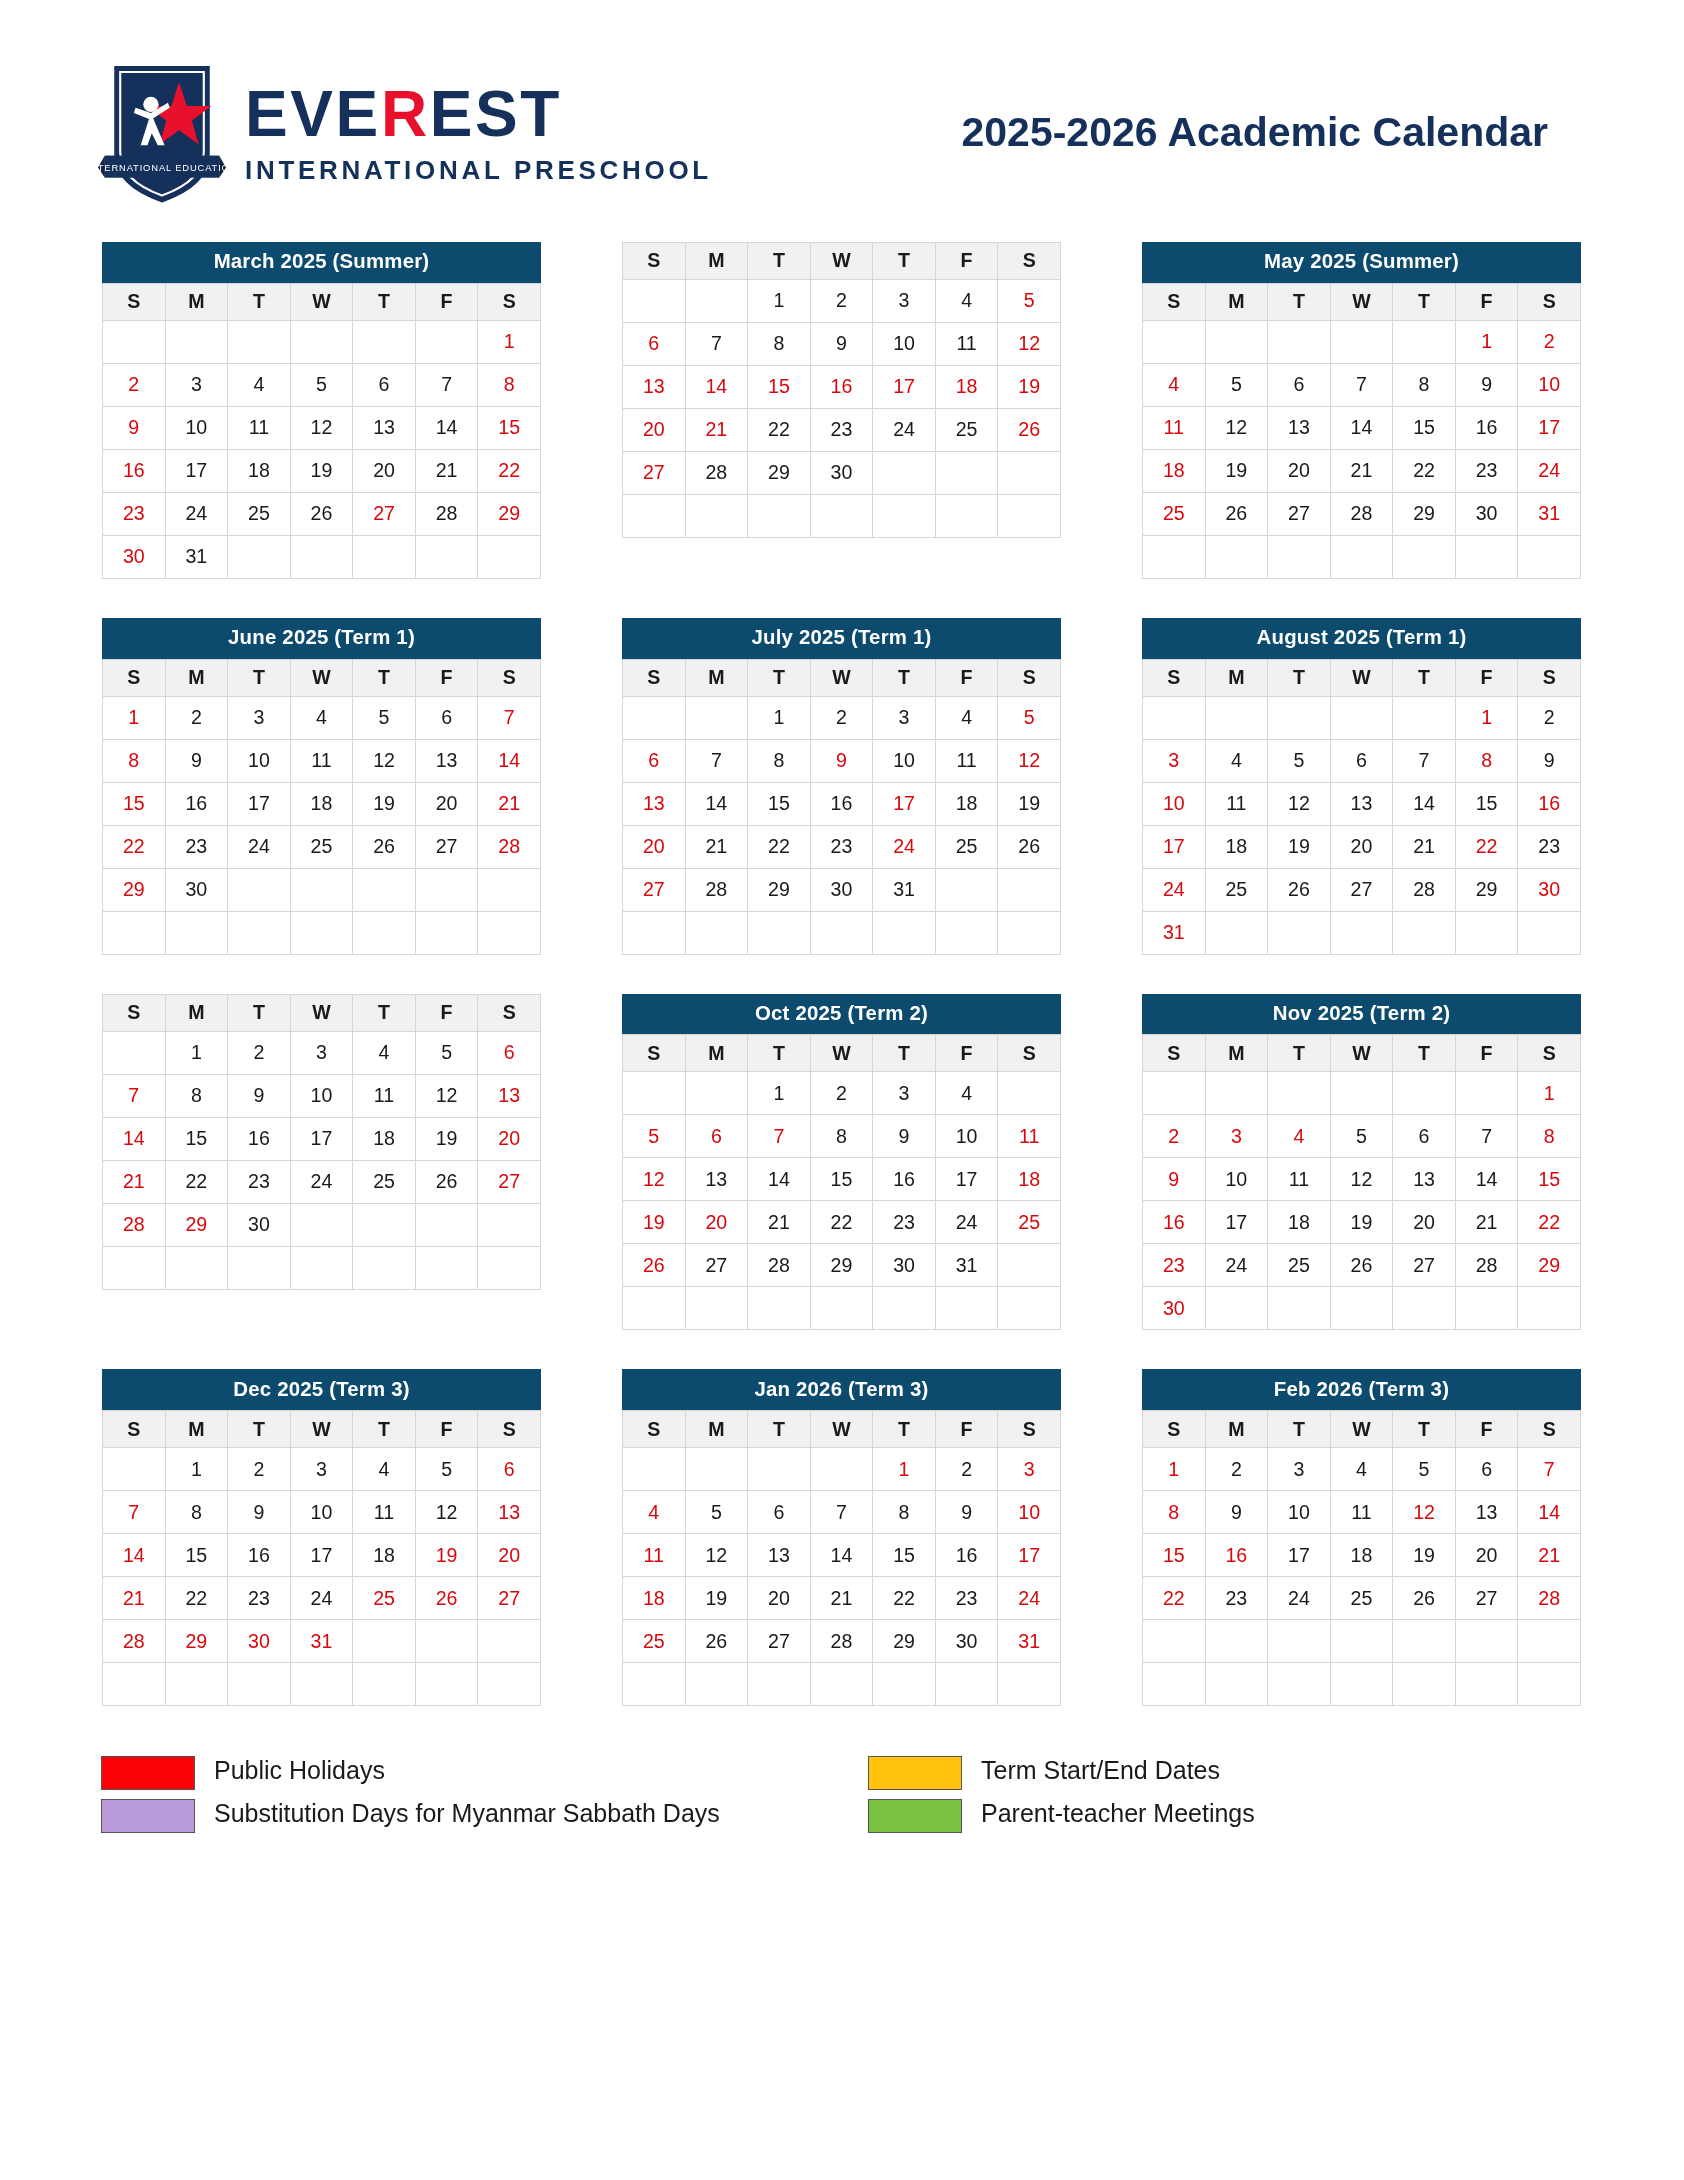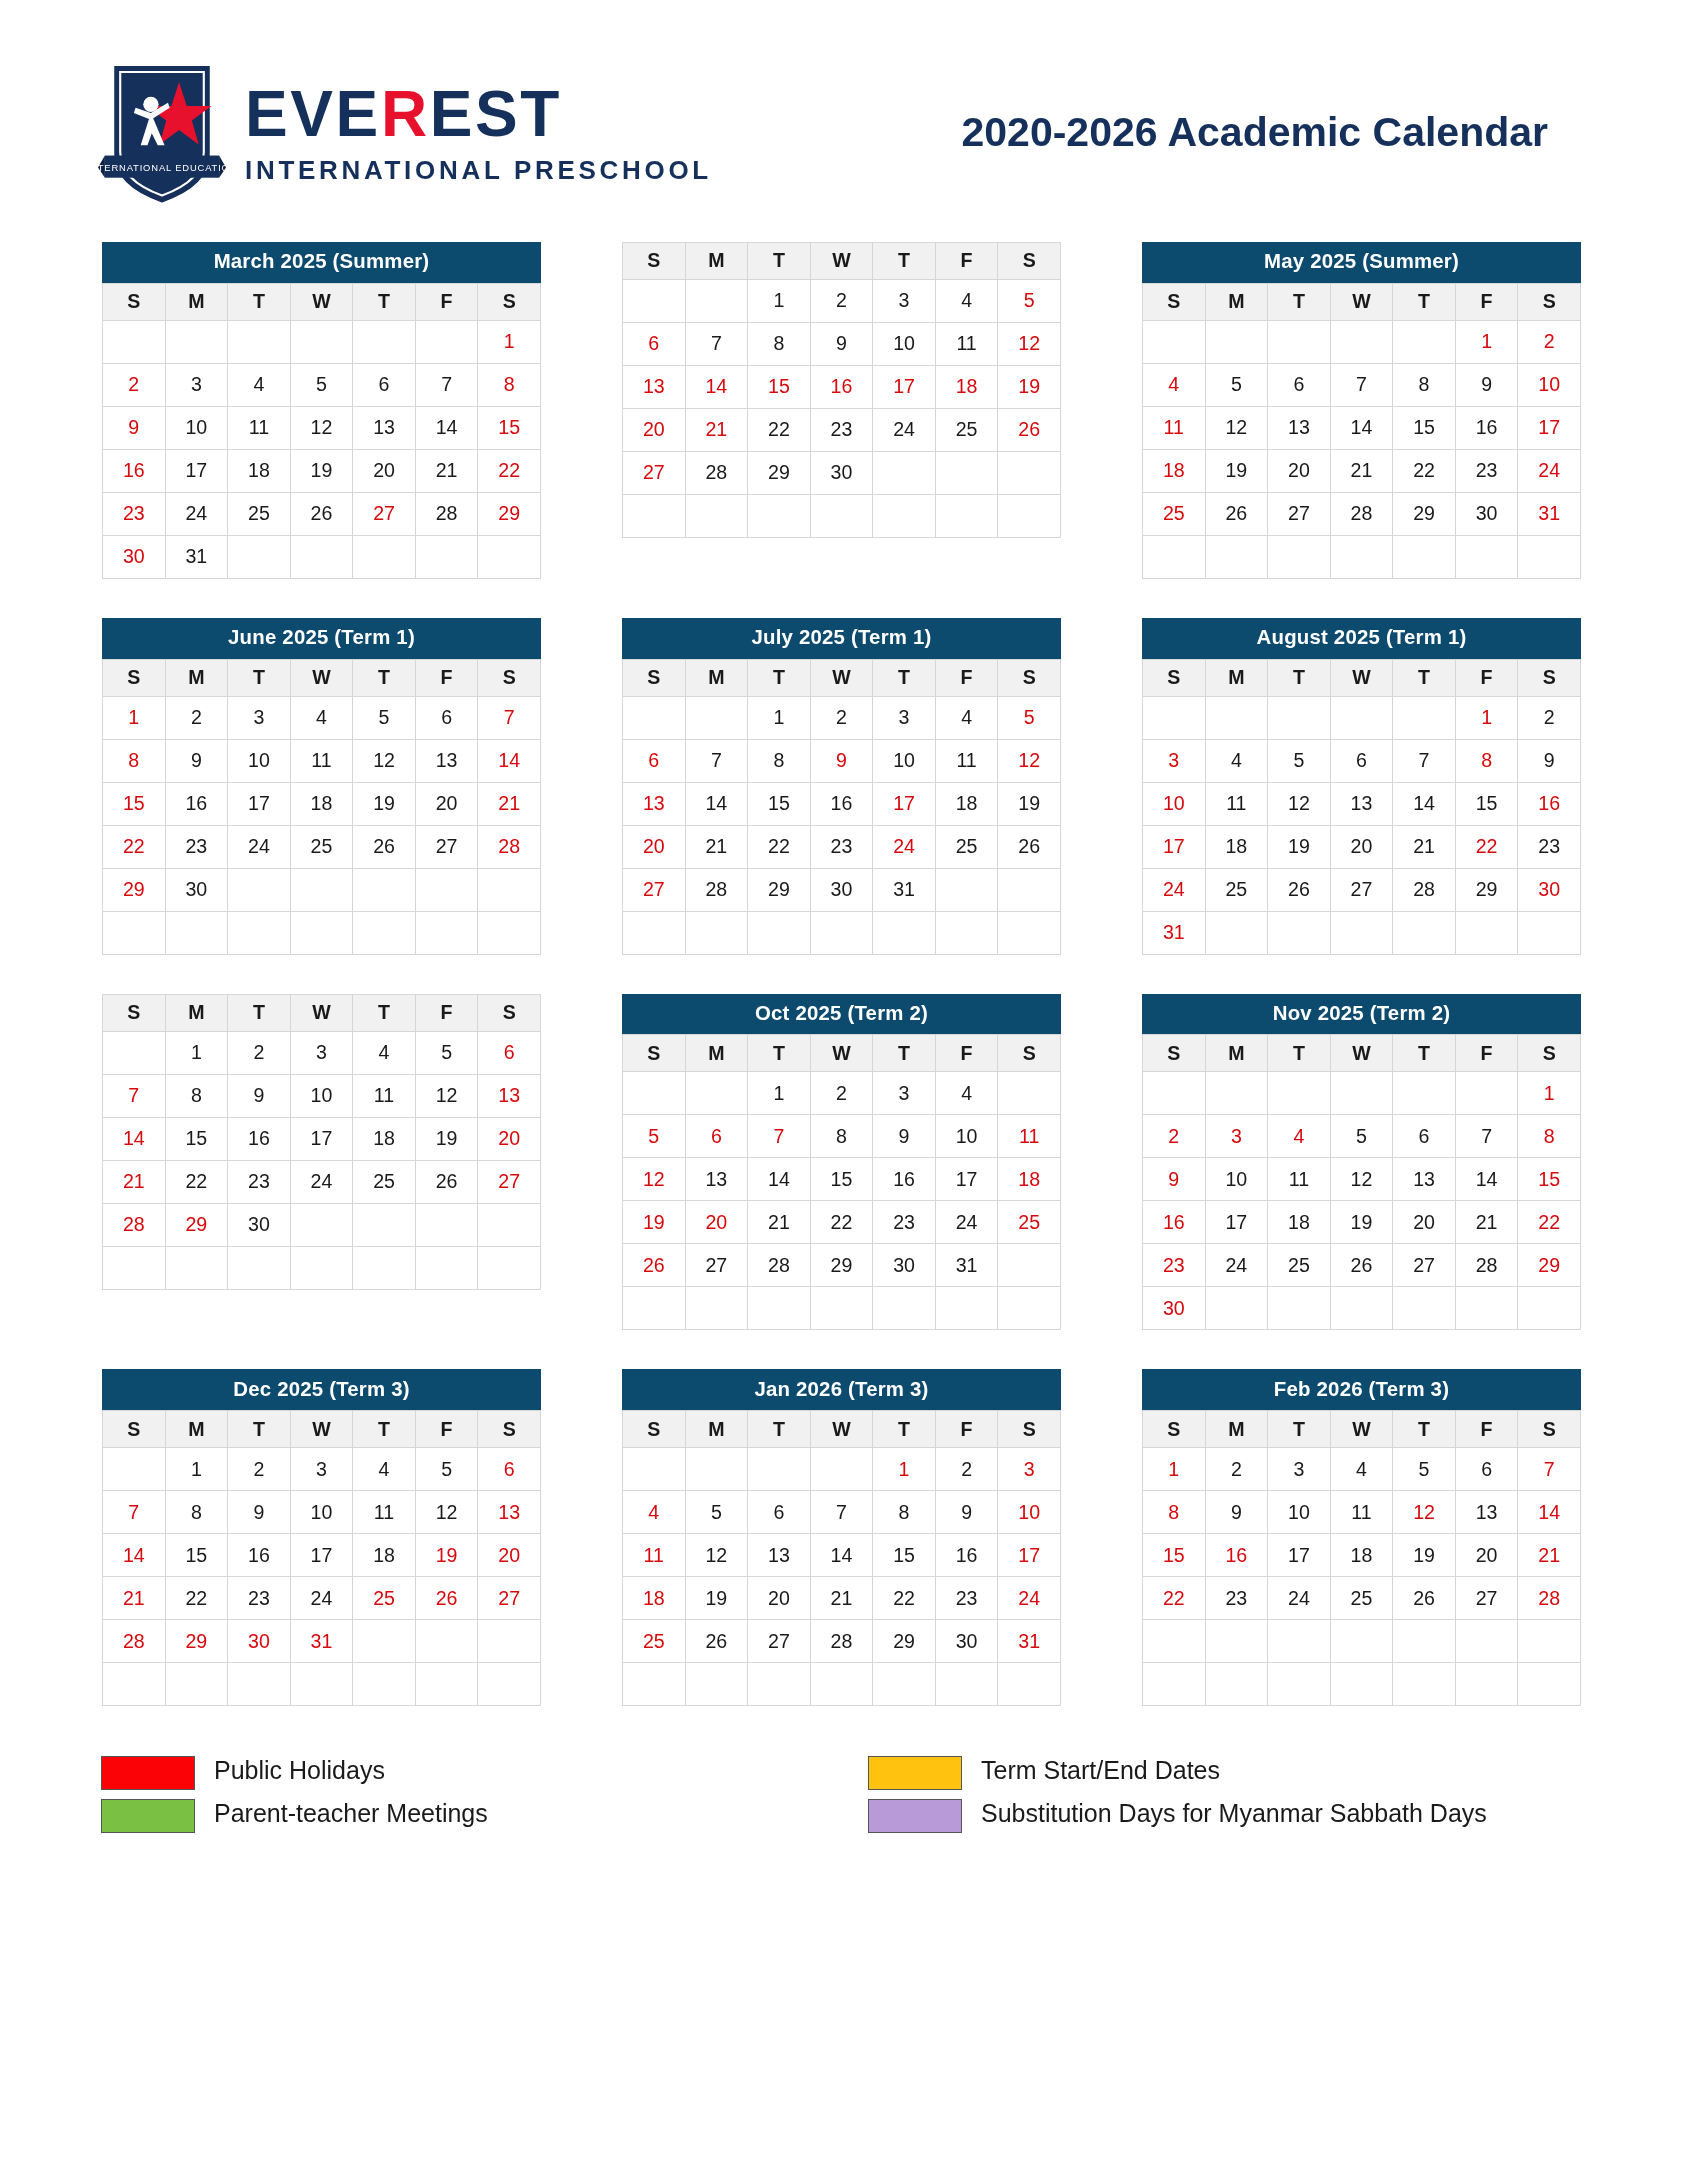--- a/index.html
+++ b/index.html
@@ -156,21 +156,21 @@
           <polygon points="8,112 0,126 8,138" fill="#0f2445"></polygon>
           <polygon points="142,112 150,126 142,138" fill="#0f2445"></polygon>
           <text x="75" y="130" font-family="Liberation Sans, sans-serif" font-size="11" fill="#ffffff" text-anchor="middle" letter-spacing="1">INTERNATIONAL EDUCATION</text>
         </svg>
       </div>
       <div class="brand-text">
         <div class="brand-main"><span>EVE</span><span class="r">R</span><span>EST</span></div>
         <div class="brand-sub">INTERNATIONAL PRESCHOOL</div>
       </div>
     </div>
-    <div class="doc-title">2020-2026 Academic Calendar</div>
+    <div class="doc-title">2025-2026 Academic Calendar</div>
   </div>
 
   <div class="cal-grid">
       <div class="month">
         <div class="month-title">March 2025 (Summer)</div>
         <table class="cal">
           <thead>
             <tr>
               <th>S</th>
               <th>M</th>
@@ -1034,23 +1034,23 @@
   <div class="legend">
     <div class="legend-item">
       <div class="swatch sw-red"></div>
       <div class="legend-label">Public Holidays</div>
     </div>
     <div class="legend-item">
       <div class="swatch sw-orange"></div>
       <div class="legend-label">Term Start/End Dates</div>
     </div>
     <div class="legend-item">
+      <div class="swatch sw-purple"></div>
+      <div class="legend-label">Substitution Days for Myanmar Sabbath Days</div>
+    </div>
+    <div class="legend-item">
       <div class="swatch sw-green"></div>
       <div class="legend-label">Parent-teacher Meetings</div>
-    </div>
-    <div class="legend-item">
-      <div class="swatch sw-purple"></div>
-      <div class="legend-label">Substitution Days for Myanmar Sabbath Days</div>
     </div>
   </div>
 
 </div>
 
 
 </body></html>

